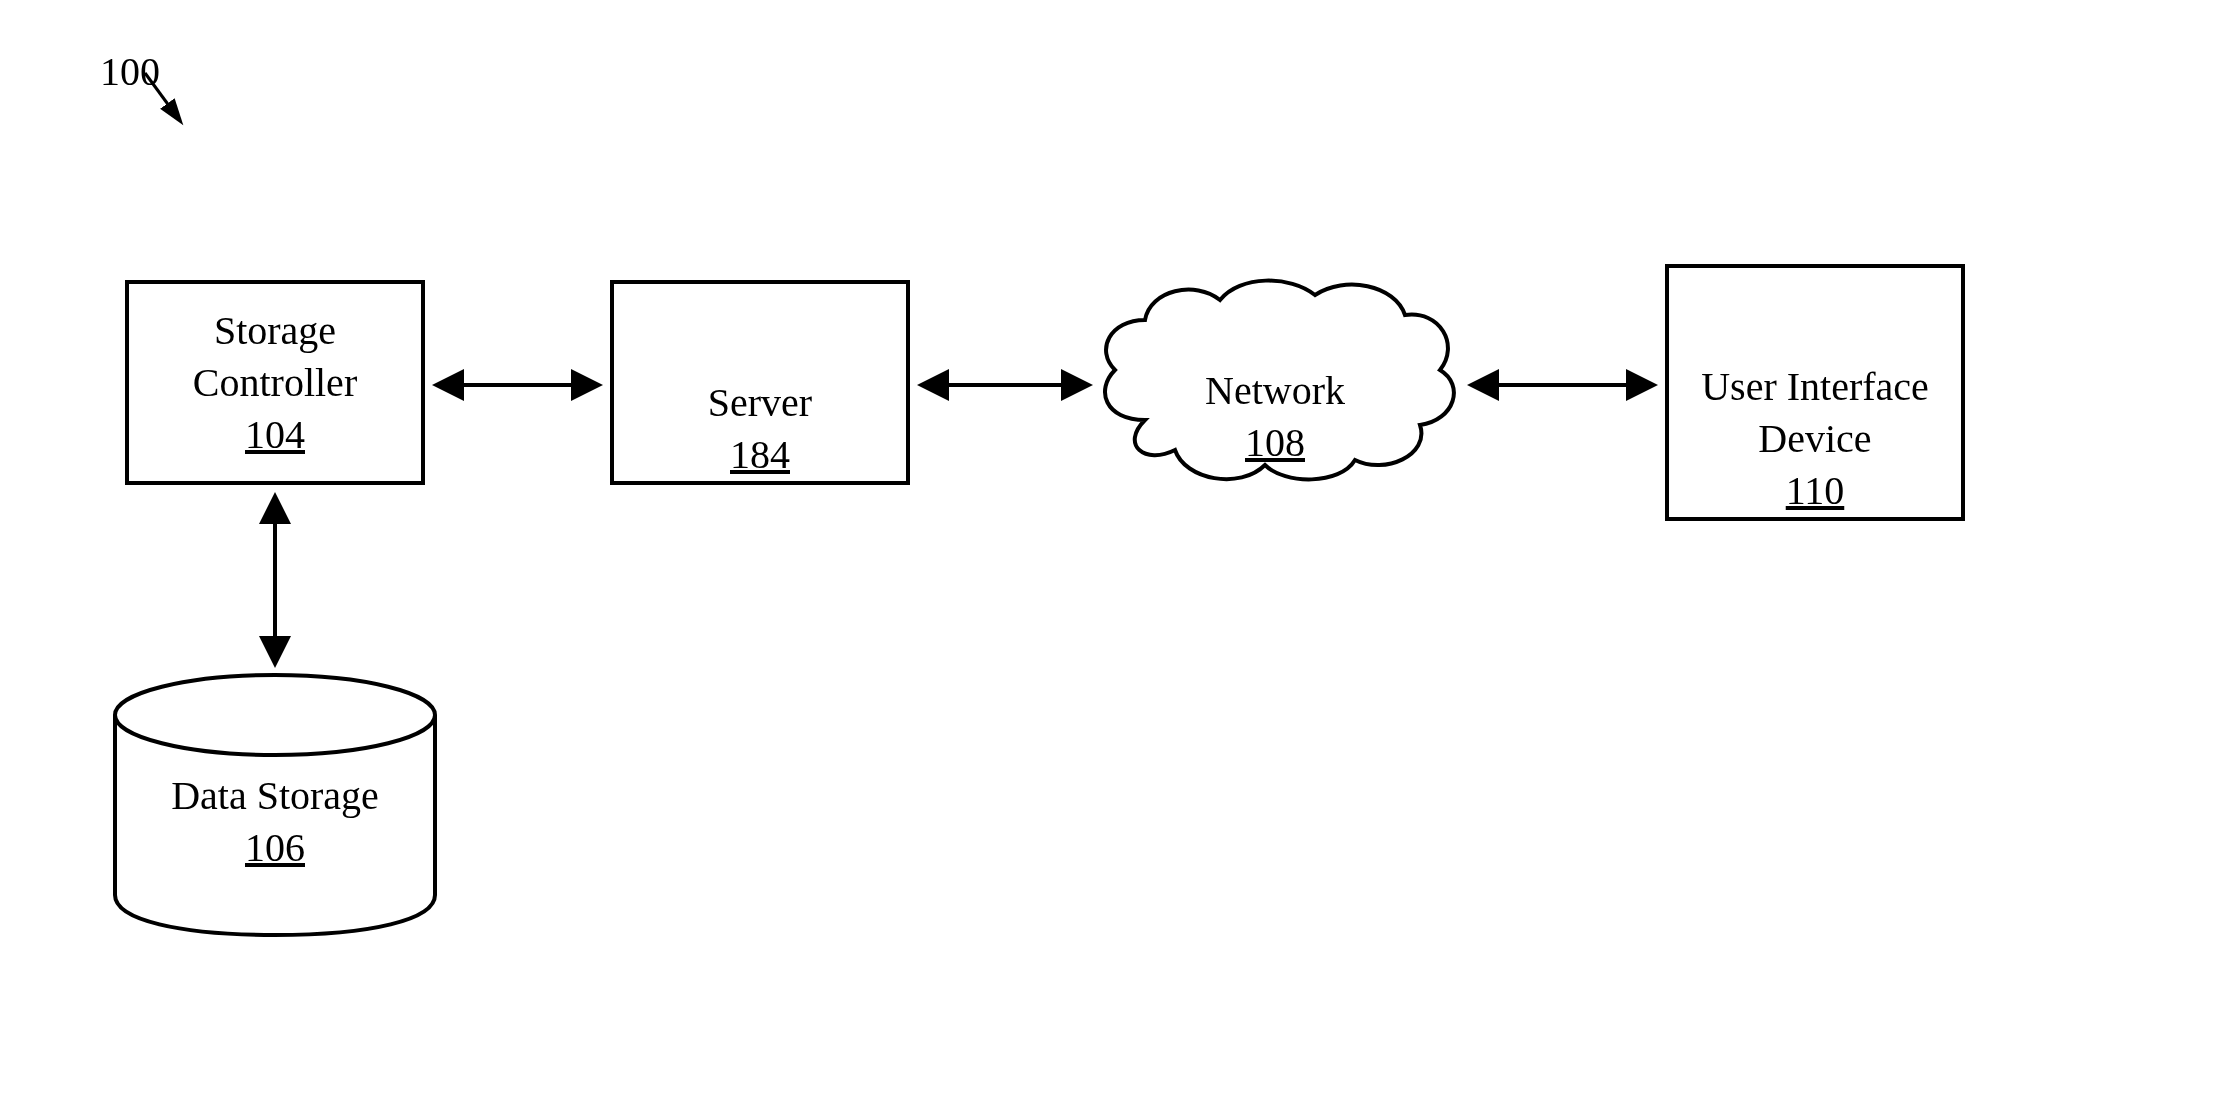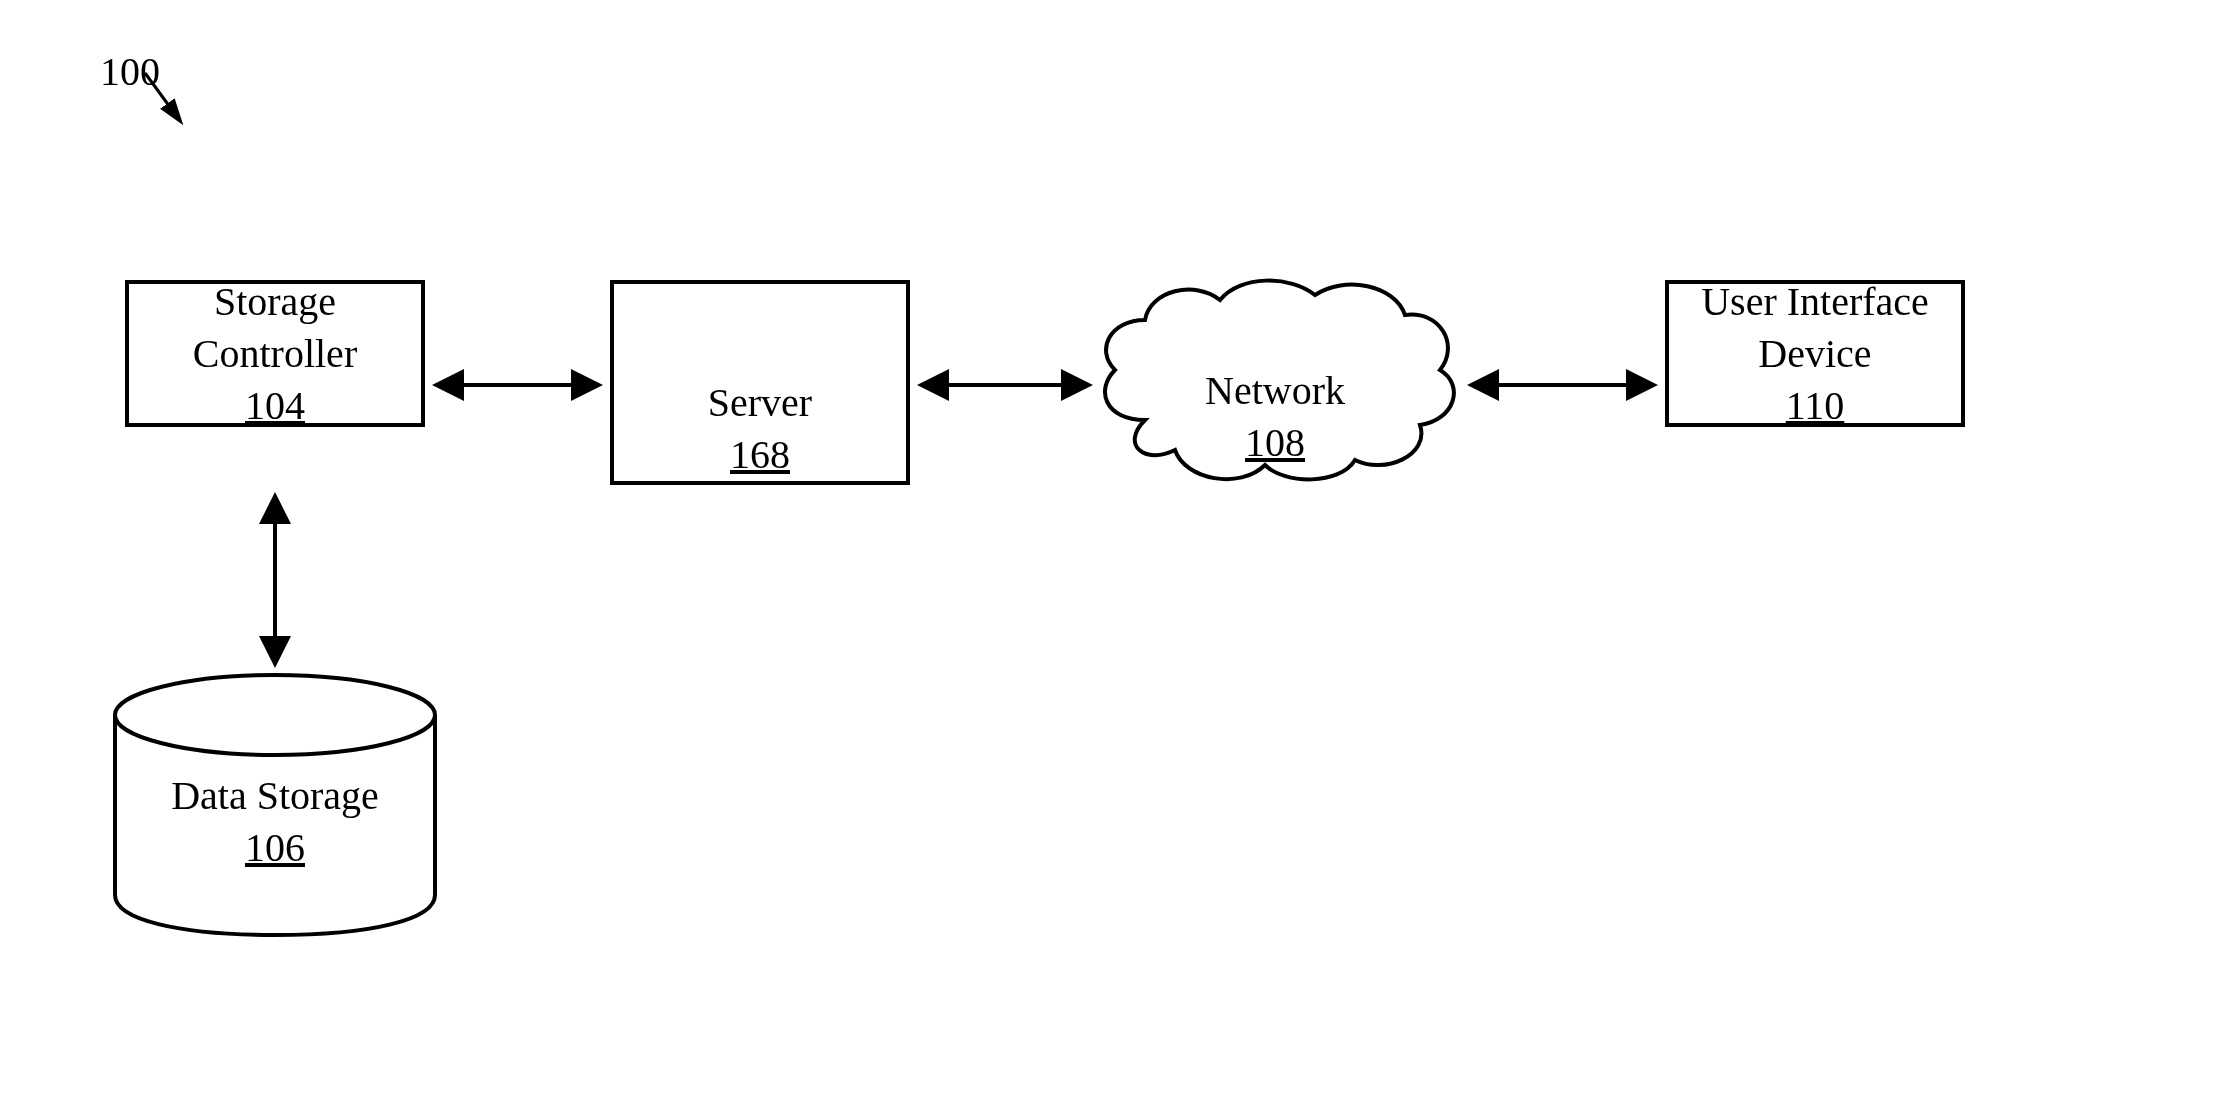--- a/index.html
+++ b/index.html
@@ -59,28 +59,28 @@
 </div>
 <svg style="left:140px; top:68px; width:60px; height:70px;">
   <defs>
     <marker id="ah1" markerWidth="10" markerHeight="10" refX="6" refY="3" orient="auto" markerUnits="strokeWidth">
       <path d="M0,0 L0,6 L9,3 z" fill="black"></path>
     </marker>
   </defs>
   <line x1="5" y1="5" x2="38" y2="50" stroke="black" stroke-width="3" marker-end="url(#ah1)"></line>
 </svg>
 
-<div class="box" style="left:125px; top:280px; width:300px; height:147px;">
+<div class="box" style="left:125px; top:280px; width:300px; height:205px;">
   <span style="max-width:200px; text-align:center;">Storage Controller</span>
   <span class="ref-num">104</span>
 </div>
 
 <div class="box" style="left:610px; top:280px; width:300px; height:205px;justify-content:flex-end;">
   <span>Server</span>
-  <span class="ref-num">168</span>
+  <span class="ref-num">184</span>
 </div>
 
 <svg style="left:1065px; top:250px; width:420px; height:260px;" viewBox="0 0 420 260">
   <path d="M 80 170
            C 40 170, 30 140, 50 120
            C 30 100, 45 70, 80 70
            C 85 40, 130 30, 155 50
            C 175 25, 225 25, 250 45
            C 280 25, 330 35, 340 65
            C 375 60, 395 95, 375 120
@@ -88,21 +88,21 @@
            C 365 205, 320 225, 290 210
            C 275 235, 220 235, 200 215
            C 175 240, 120 230, 110 200
            C 80 215, 55 195, 80 170 Z" fill="white" stroke="black" stroke-width="4"></path>
 </svg>
 <div class="cloud-label" style="left:1155px; top:340px; width:240px;">
   <span>Network</span>
   <span class="ref-num">108</span>
 </div>
 
-<div class="box" style="left:1665px; top:280px; width:300px; height:147px;">
+<div class="box" style="left:1665px; top:264px; width:300px; height:257px;justify-content:flex-end;">
   <span>User Interface</span>
   <span>Device</span>
   <span class="ref-num">110</span>
 </div>
 
 <svg style="left:110px; top:670px; width:330px; height:270px;">
   <ellipse cx="165" cy="45" rx="160" ry="40" fill="white" stroke="black" stroke-width="4"></ellipse>
   <path d="M 5 45 L 5 225" fill="none" stroke="black" stroke-width="4"></path>
   <path d="M 325 45 L 325 225" fill="none" stroke="black" stroke-width="4"></path>
   <path d="M 5 225 C 5 250, 70 265, 165 265 C 260 265, 325 250, 325 225" fill="white" stroke="black" stroke-width="4"></path>

